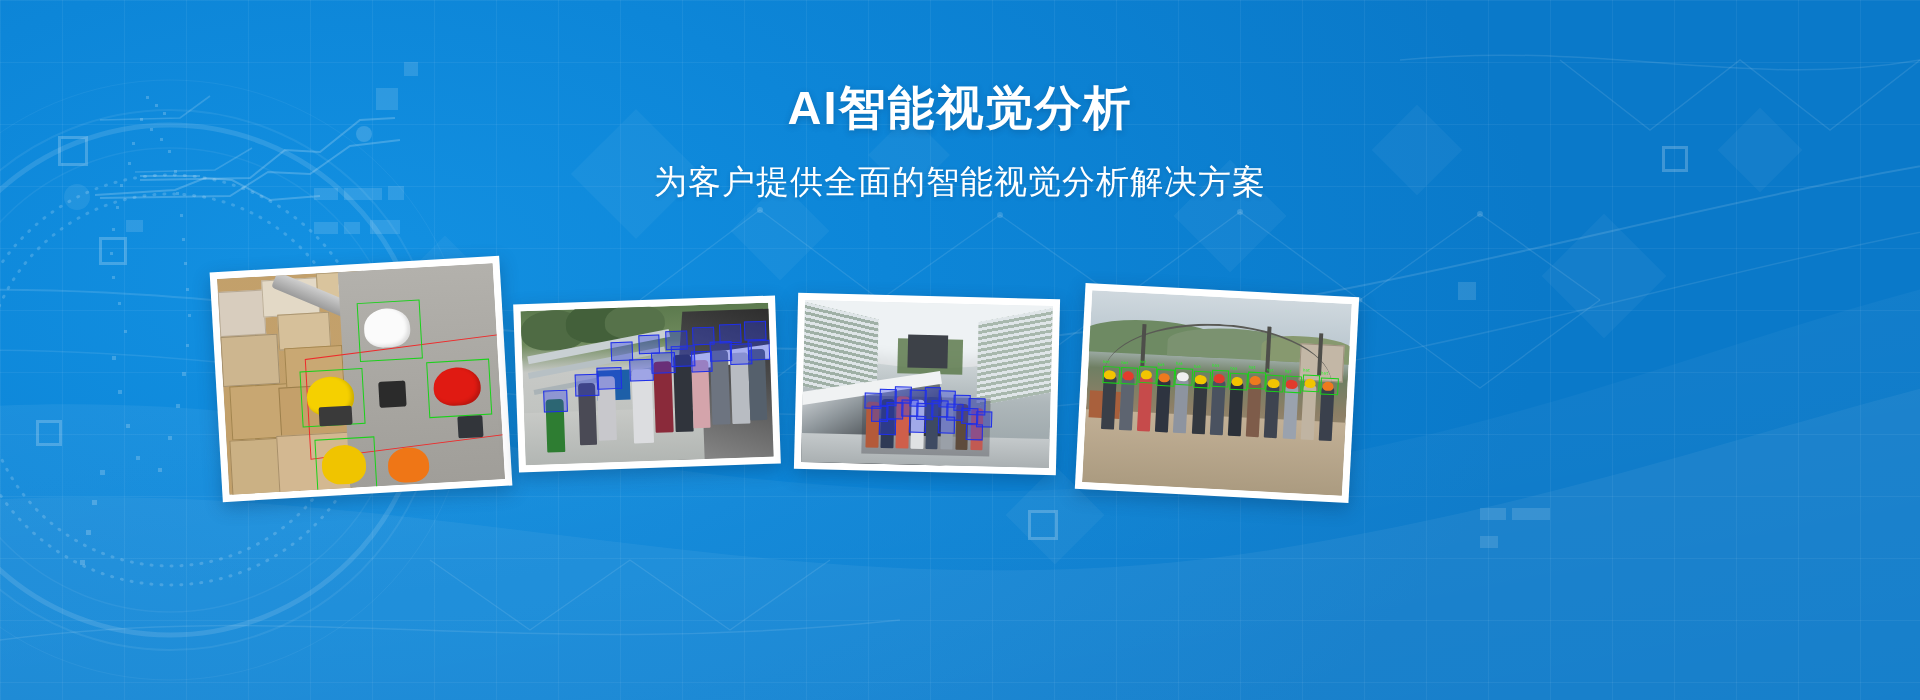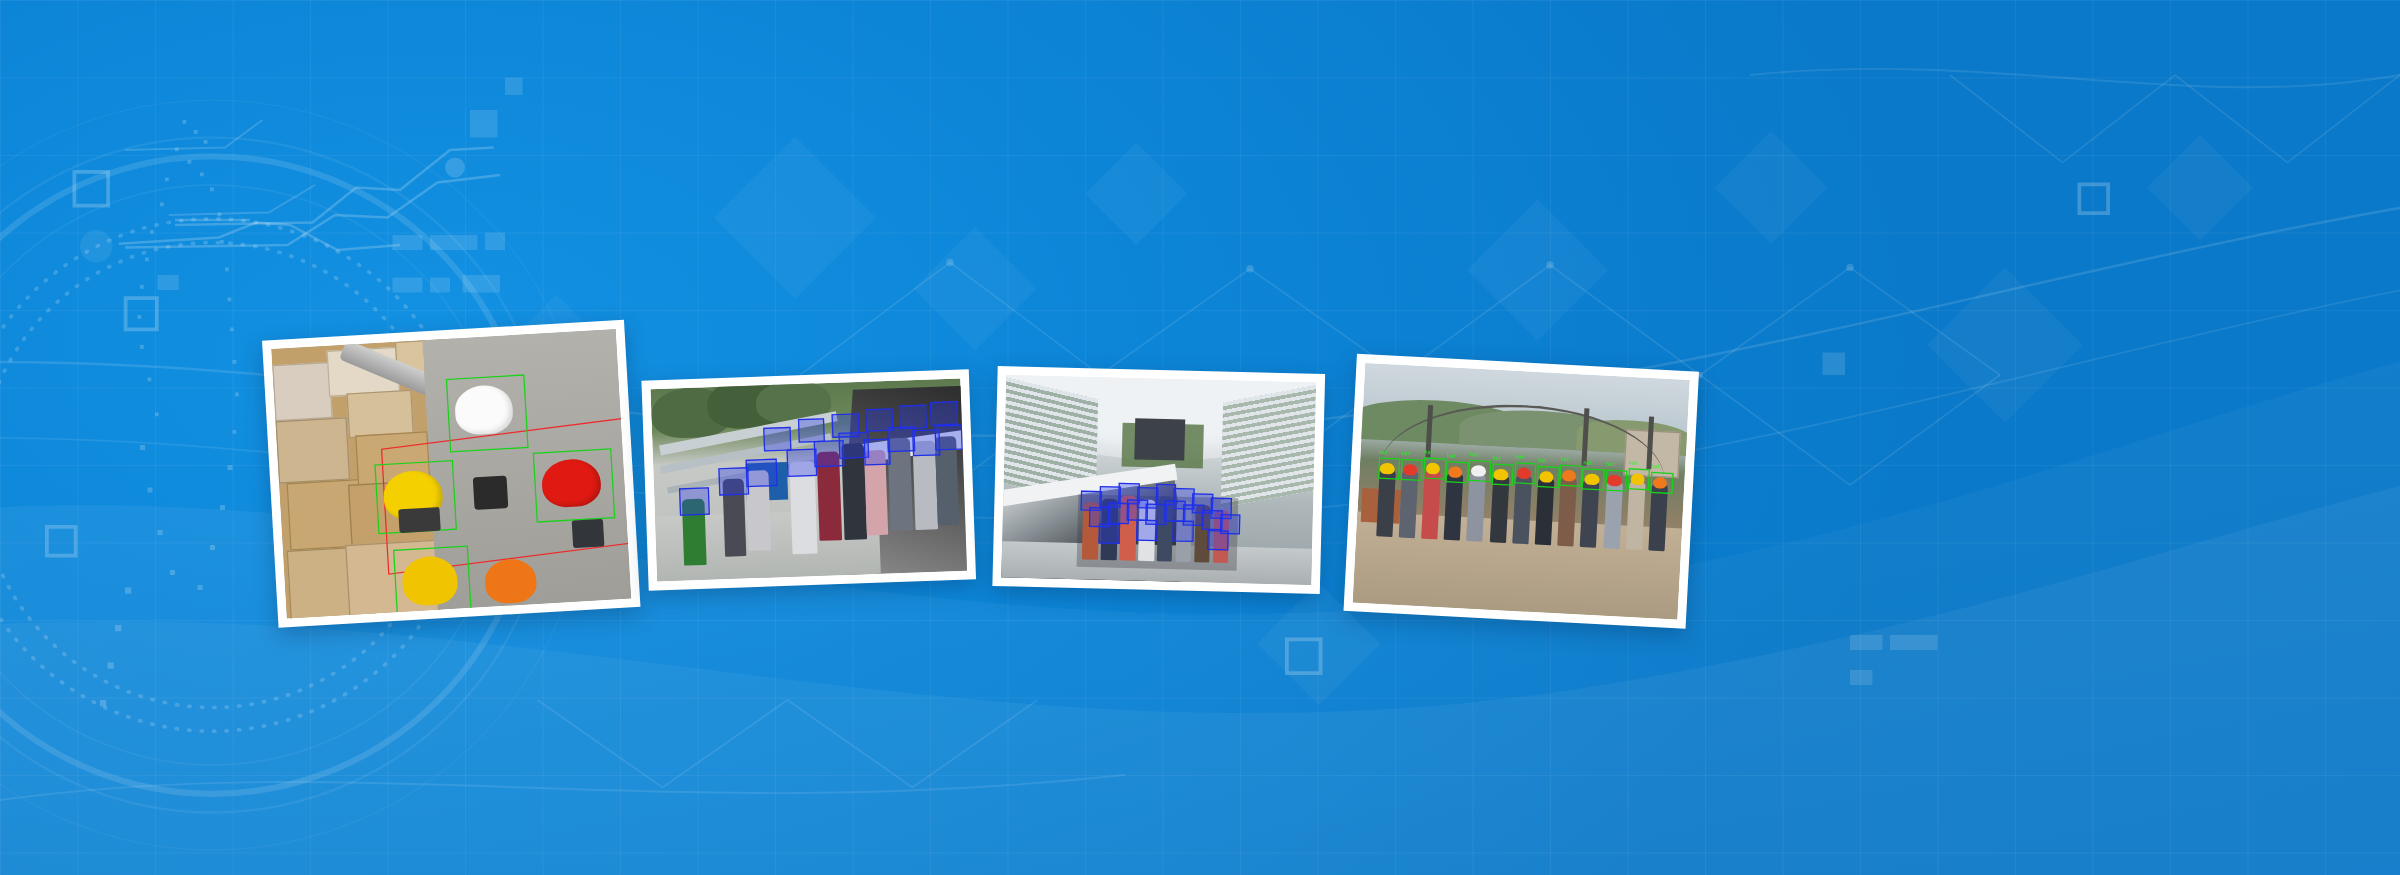--- a/index.html
+++ b/index.html
@@ -225,20 +225,22 @@
   <div class="sqf" style="left:376px;top:88px;width:22px;height:22px;"></div>
   <div class="sqf" style="left:404px;top:62px;width:14px;height:14px;"></div>
   <div class="sq" style="left:1028px;top:510px;width:24px;height:24px;"></div>
   <div class="sqf" style="left:1458px;top:282px;width:18px;height:18px;"></div>
   <div class="sq" style="left:1662px;top:146px;width:20px;height:20px;"></div>
   <div class="dot" style="left:356px;top:126px;width:16px;height:16px;"></div>
   <div class="dot" style="left:64px;top:184px;width:26px;height:26px;background:rgba(255,255,255,.08);"></div>
   <div class="dot" style="left:486px;top:282px;width:12px;height:12px;"></div>
 
   <div class="copy">
+    <h1 class="title">AI智能视觉分析</h1>
+    <p class="subtitle">为客户提供全面的智能视觉分析解决方案</p>
   </div>
 
   <div class="strip">
 
     <div class="card card1">
       <div class="inner">
         <div class="ph1"></div>
 
         <div style="position:absolute;left:0;top:6%;width:16%;height:20%;background:#d8cdbe;border:1px solid #b7a994;"></div>
         <div style="position:absolute;left:0;top:27%;width:20%;height:22%;background:#cdb68f;border:1px solid #a4906f;"></div>

